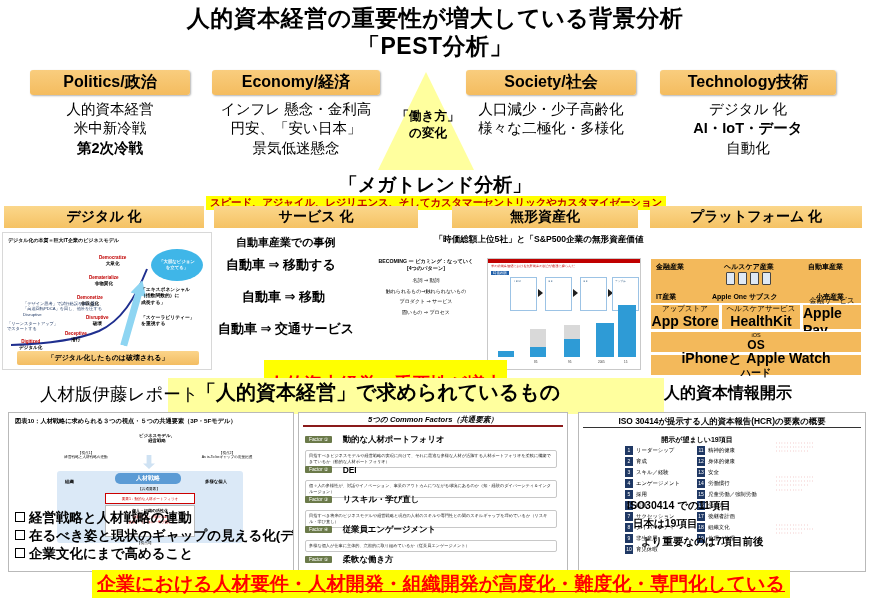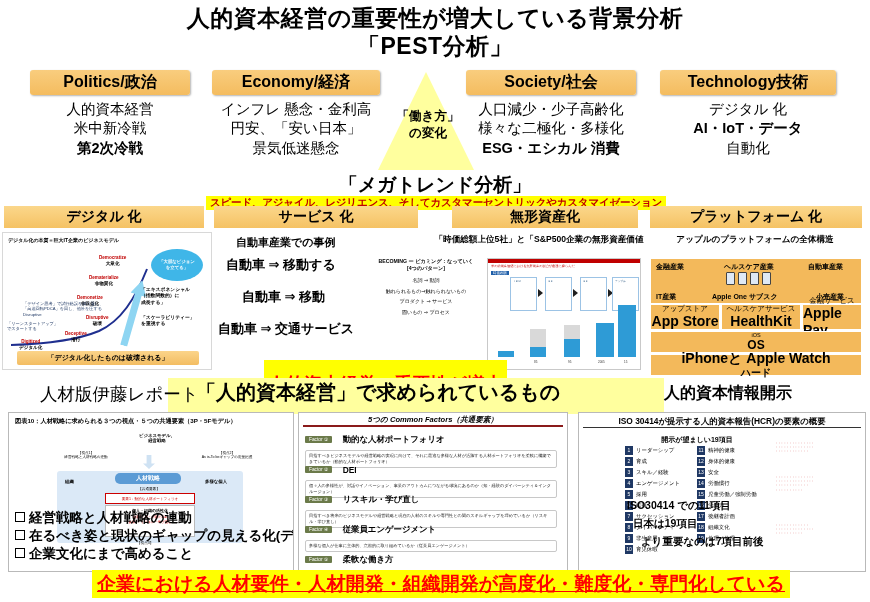--- a/index.html
+++ b/index.html
@@ -174,21 +174,20 @@
     <div class="b">第2次冷戦</div>
   </div>
   <div class="pestBody" style="left:196px;top:100px;width:200px;">
     <div>インフレ 懸念・金利高</div>
     <div>円安、「安い日本」</div>
     <div>景気低迷懸念</div>
   </div>
   <div class="pestBody" style="left:455px;top:100px;width:192px;">
     <div>人口減少・少子高齢化</div>
     <div>様々な二極化・多様化</div>
-    <div class="b">ESG・エシカル 消費</div>
   </div>
   <div class="pestBody" style="left:658px;top:100px;width:180px;">
     <div>デジタル 化</div>
     <div class="b">AI・IoT・データ</div>
     <div>自動化</div>
   </div>
 
   <div class="megaTitle">「メガトレンド分析」</div>
   <div class="megaSub">スピード、アジャイル、レジリエンス、そしてカスタマーセントリックやカスタマイゼーション</div>
 
@@ -298,21 +297,20 @@
     <div class="bar" style="left:108px;width:18px;height:34px;"></div>
     <div class="bar" style="left:130px;width:18px;height:52px;"></div>
 
     <div class="ax" style="left:12px;">1975</div>
     <div class="ax" style="left:46px;">85</div>
     <div class="ax" style="left:80px;">95</div>
     <div class="ax" style="left:110px;">2005</div>
     <div class="ax" style="left:136px;">15</div>
   </div>
 
-  <div class="p4cap">アップルのプラットフォームの全体構造</div>
   <div class="p4">
     <div class="pfBox" style="left:0;top:12px;width:212px;height:46px;"></div>
     <div class="pfLbl" style="left:6px;top:16px;">金融産業</div>
     <div class="pfLbl" style="left:74px;top:16px;">ヘルスケア産業</div>
     <div class="pfLbl" style="left:158px;top:16px;">自動車産業</div>
     <div style="position:absolute;left:76px;top:26px;display:flex;gap:3px;">
       <div class="phone"></div>
       <div class="phone"></div>
       <div class="phone"></div>
       <div class="phone"></div>

